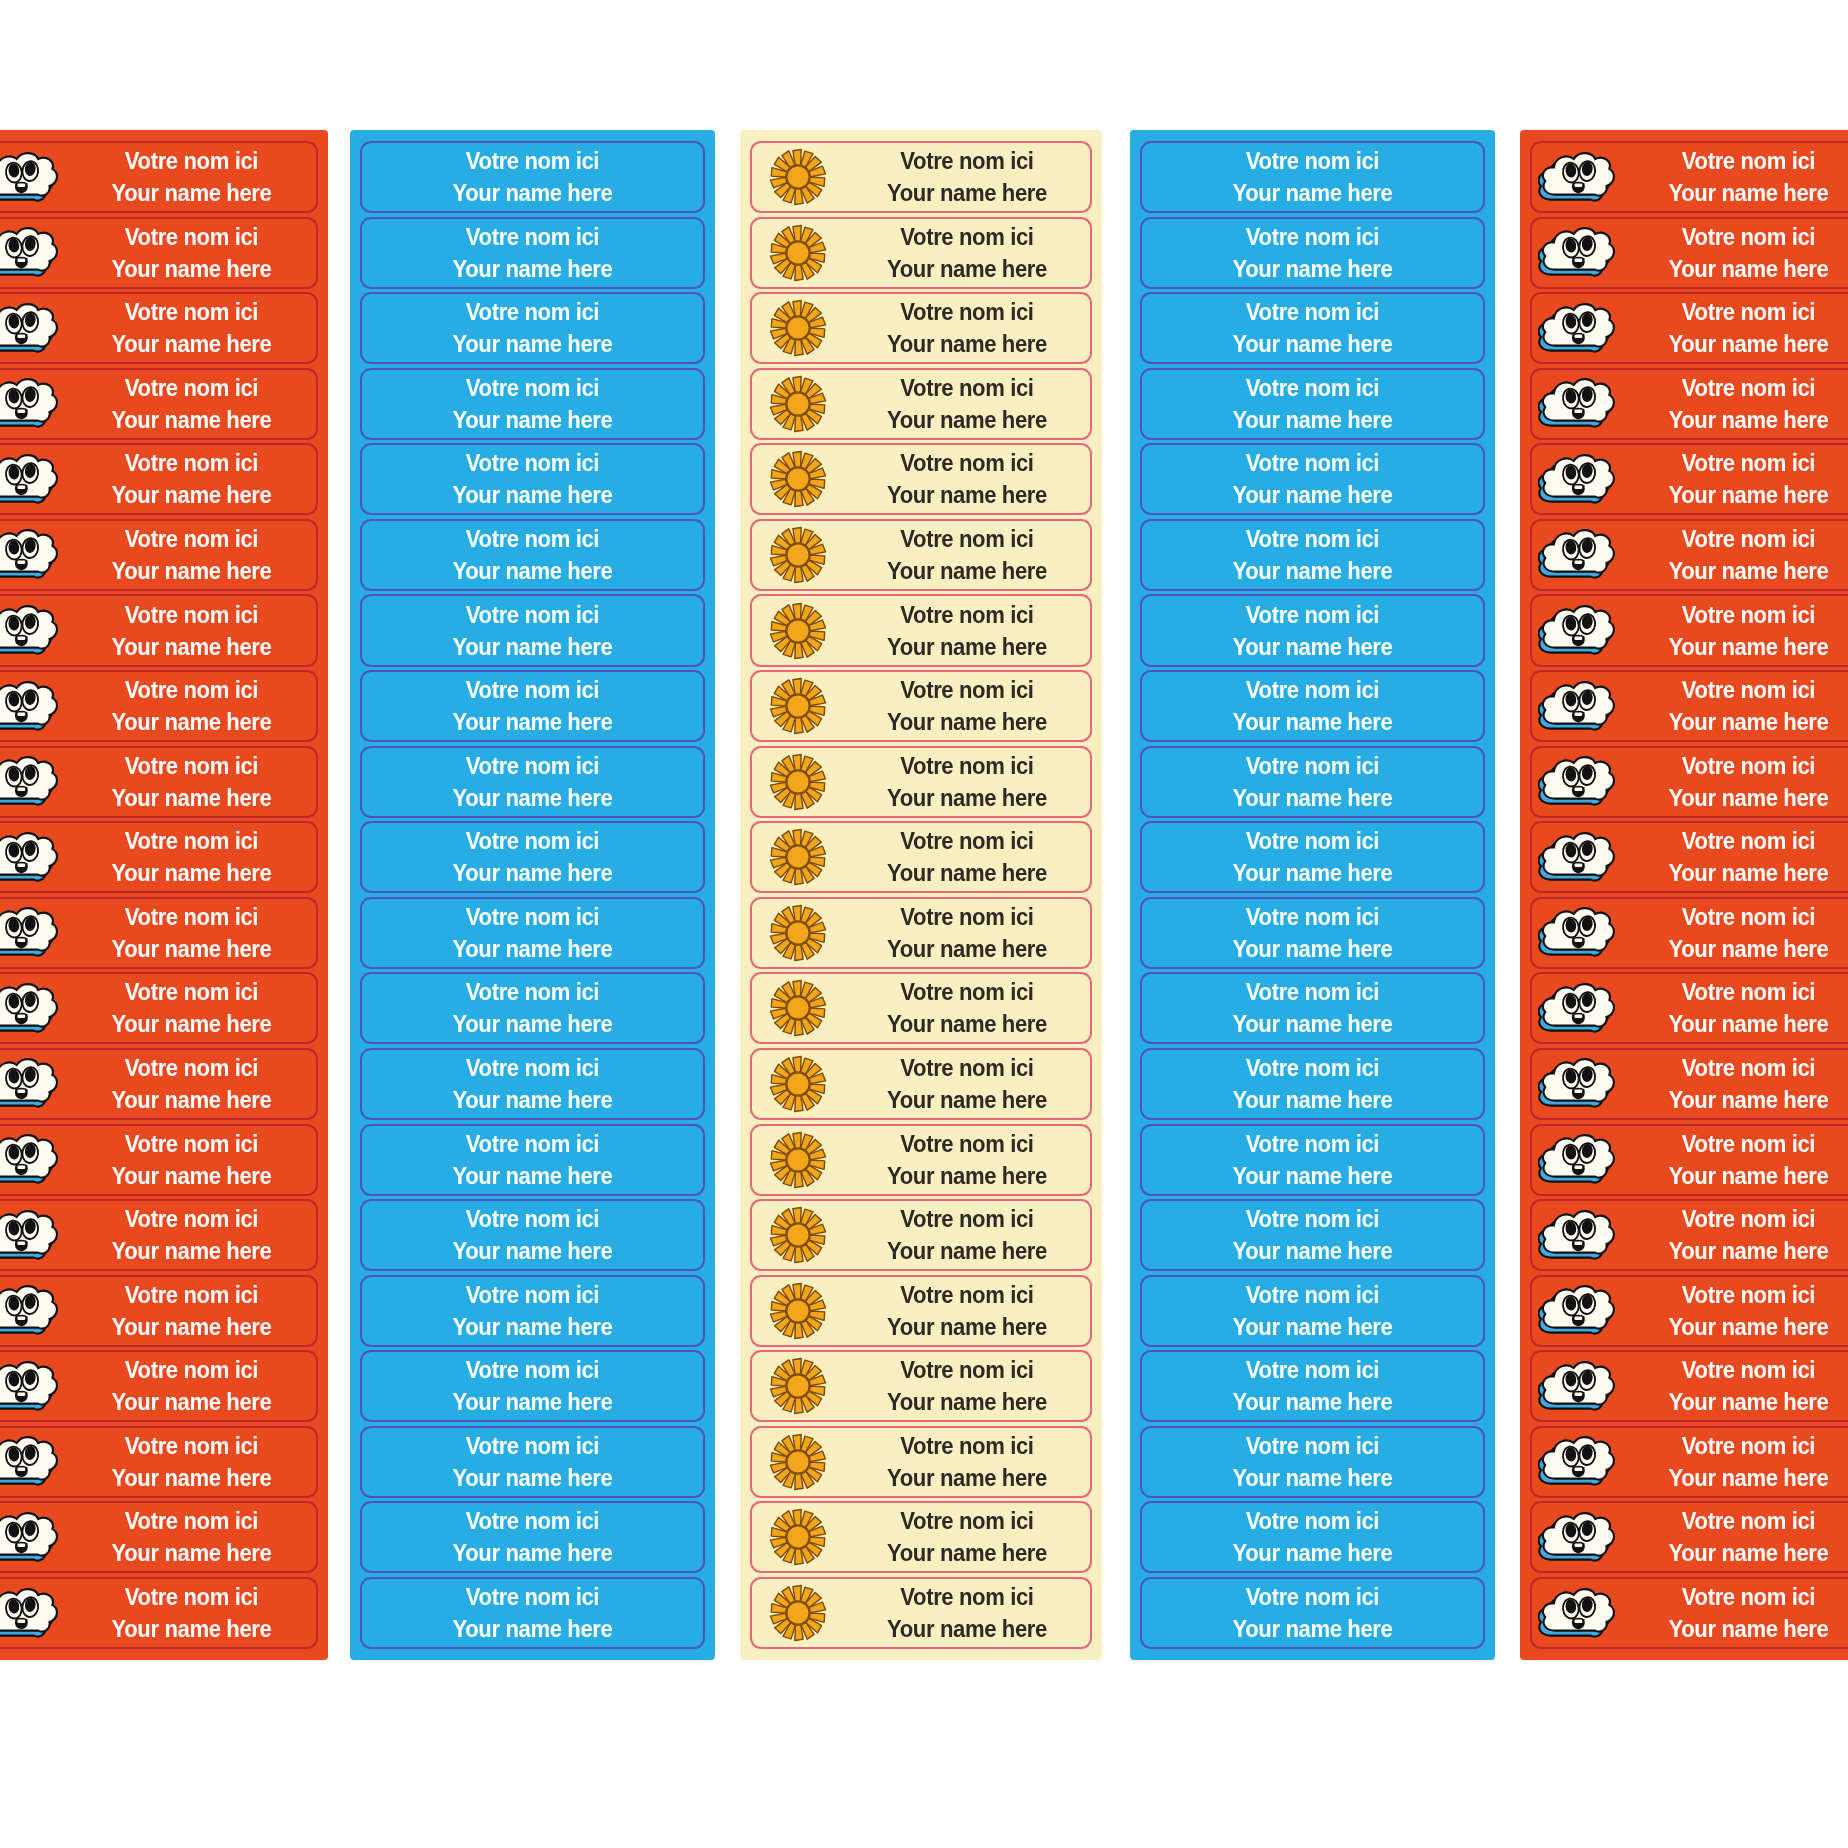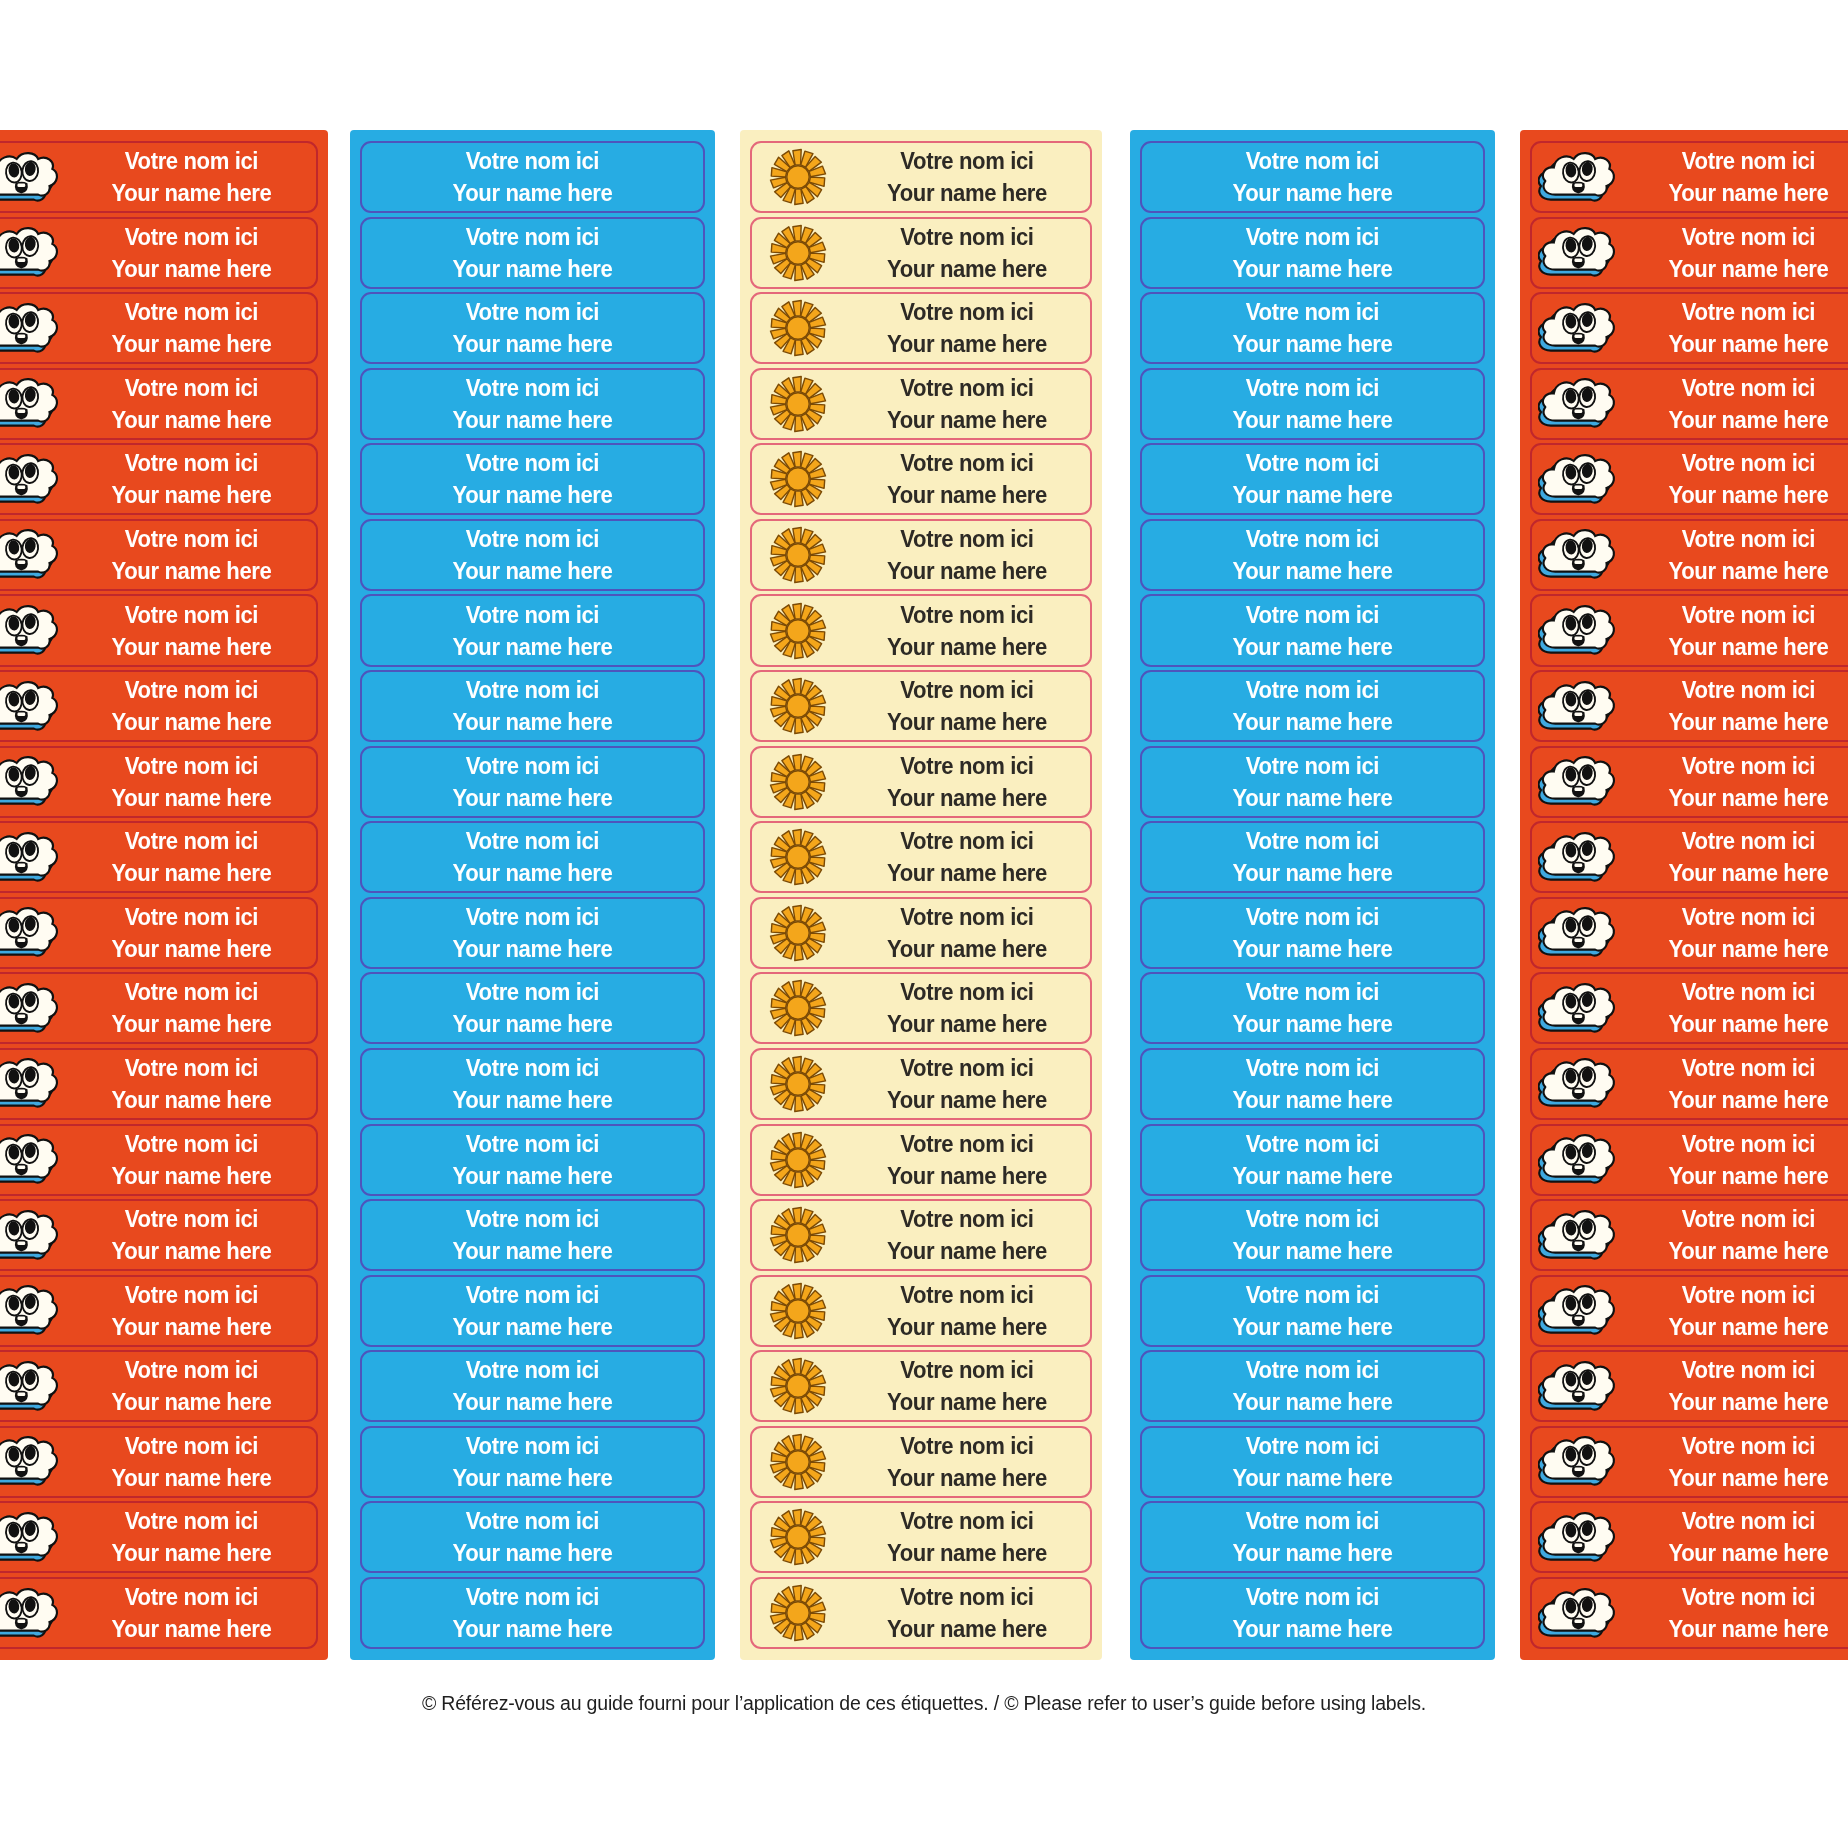--- a/index.html
+++ b/index.html
@@ -1666,14 +1666,13 @@
       <rect x="51" y="48.5" width="11" height="5" rx="2" fill="#FFFCF2"></rect>
     </svg>
   </span>
     <span class="txt">
       <span class="line">Votre nom ici</span>
       <span class="line">Your name here</span>
     </span>
   </div>
     </div>
 
-  <div class="footer">© Référez-vous au guide fourni pour l’application de ces étiquettes. / © Please refer to user’s guide before using labels.</div>
 </div>
 
 </body></html>

